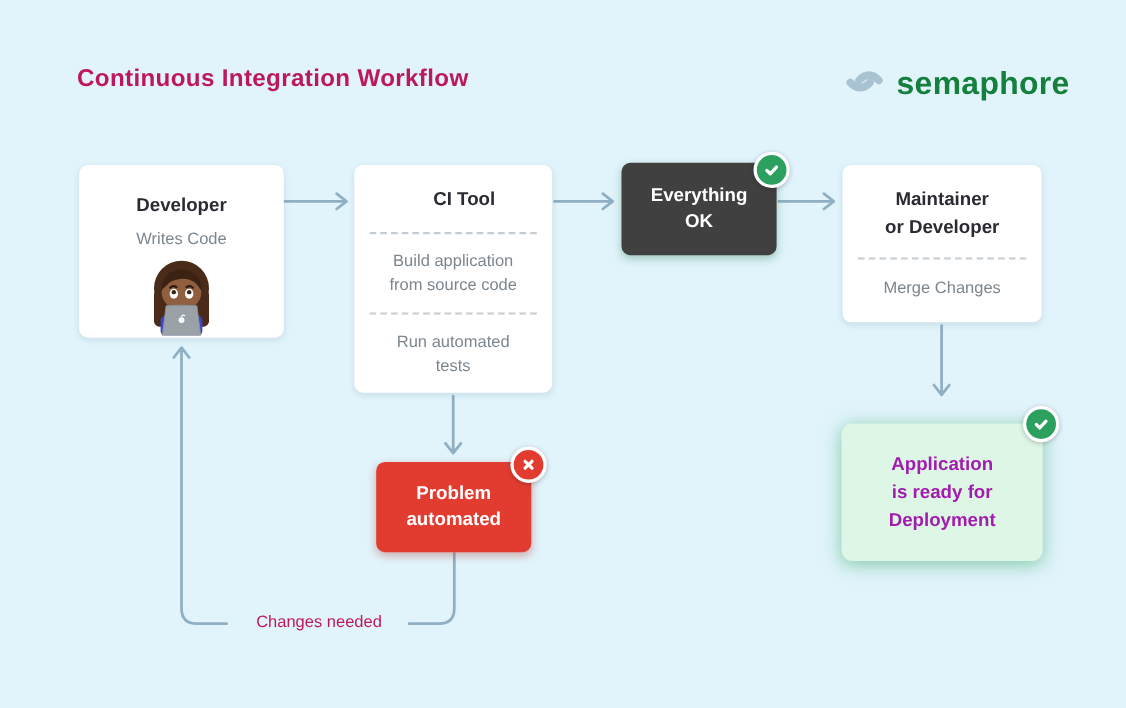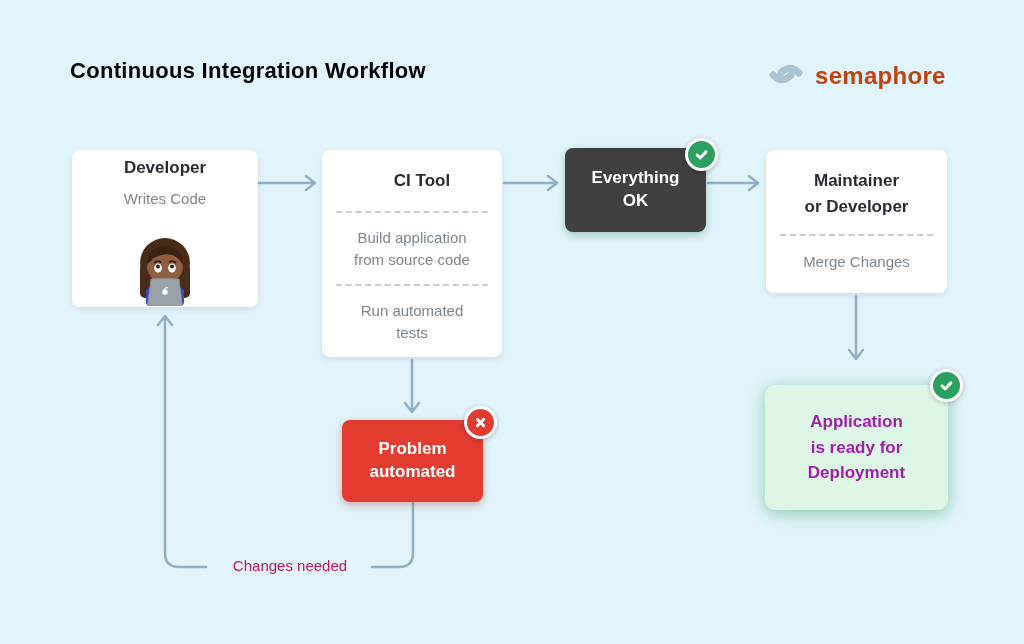--- a/index.html
+++ b/index.html
@@ -1,31 +1,31 @@
 <!DOCTYPE html>
 <html><head>
 <meta charset="utf-8">
 <style>
   html,body{margin:0;padding:0;}
   body{font-family:"Liberation Sans", sans-serif;}
   .canvas{position:relative;width:1024px;height:644px;background:#e1f4fb;overflow:hidden;}
 
-  .page-title{position:absolute;left:70px;top:58px;font-size:22px;font-weight:bold;color:#000000;letter-spacing:.3px;}
+  .page-title{position:absolute;left:70px;top:58px;font-size:22px;font-weight:bold;color:#be185d;letter-spacing:.3px;}
 
   .logo{position:absolute;left:766px;top:57px;display:flex;align-items:center;gap:9px;}
-  .logo-text{font-size:24px;font-weight:bold;color:#c2410c;letter-spacing:.3px;}
+  .logo-text{font-size:29px;font-weight:bold;color:#15803d;letter-spacing:.3px;}
 
   .node{position:absolute;border-radius:8px;box-sizing:border-box;}
   .white-node{background:#ffffff;box-shadow:0 2px 6px rgba(90,120,140,.18);}
   .node-title{font-size:17px;font-weight:bold;color:#2b2a33;text-align:center;line-height:1.5;}
   .node-sub{font-size:15px;color:#7c868e;text-align:center;line-height:1.45;}
   .divider{border-top:2px dashed #c5ccd2;height:0;margin:0 14px;}
 
   .dev-node{left:72px;top:150px;width:186px;height:157px;overflow:hidden;}
-  .dev-node .node-title{margin-top:5px;}
+  .dev-node .node-title{margin-top:24px;}
   .dev-node .node-sub{margin-top:7px;}
   .dev-emoji{position:absolute;left:50%;transform:translateX(-50%);bottom:-3px;}
 
   .ci-node{left:322px;top:150px;width:180px;height:207px;display:flex;flex-direction:column;}
   .ci-title{height:61px;display:flex;align-items:center;justify-content:center;padding-left:20px;}
   .ci-step{flex:1;display:flex;align-items:center;justify-content:center;}
   .ci-step .node-sub{width:138px;}
 
   .ok-node{left:565px;top:148px;width:141px;height:84px;background:#404040;box-shadow:0 3px 8px rgba(40,120,80,.35);
     display:flex;flex-direction:column;align-items:center;justify-content:center;}

